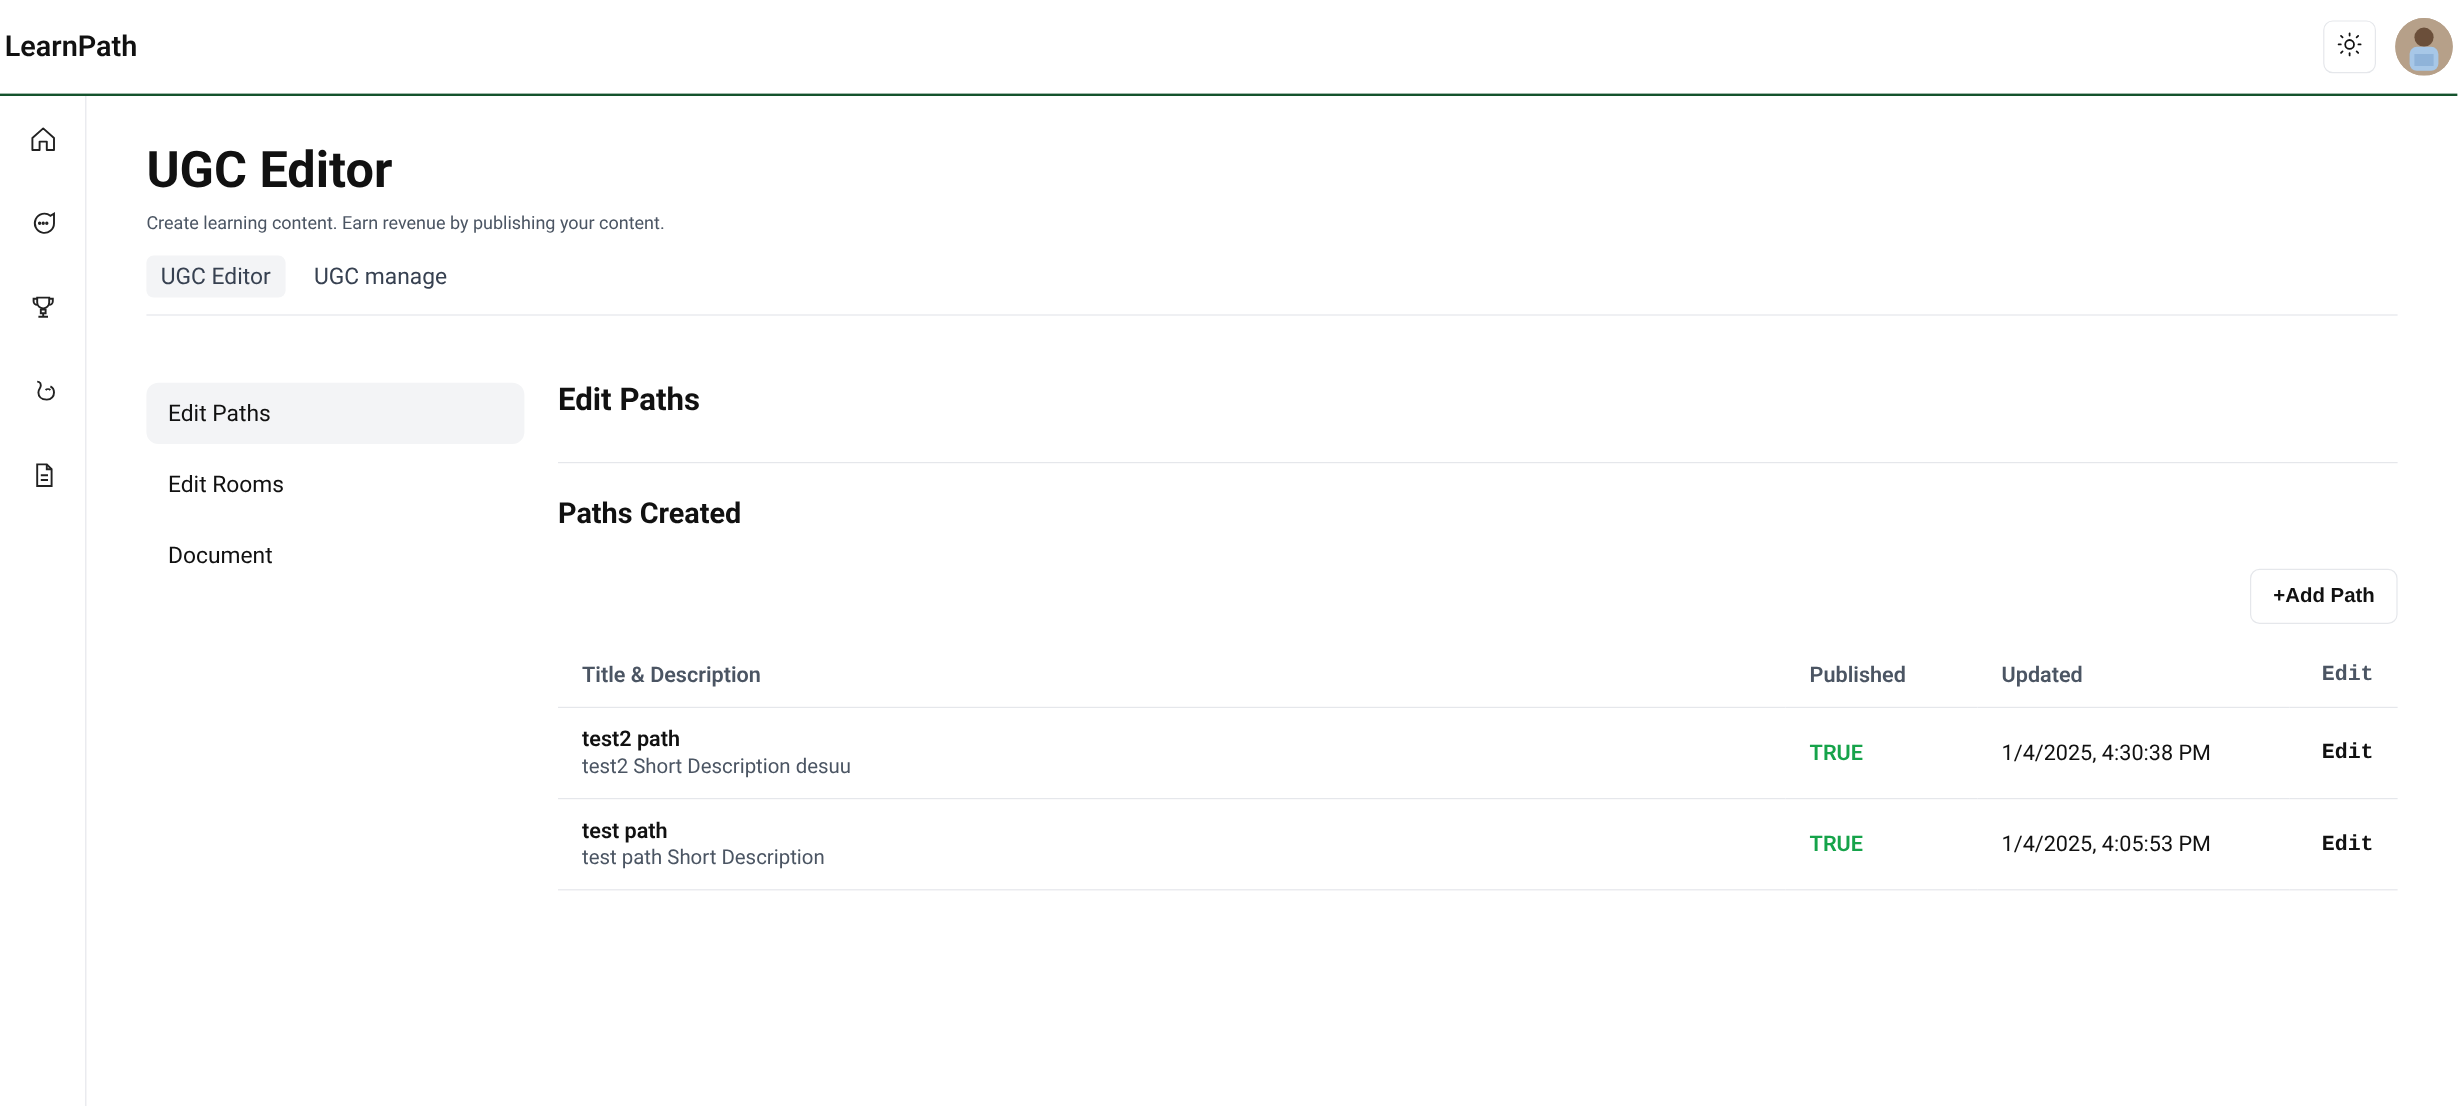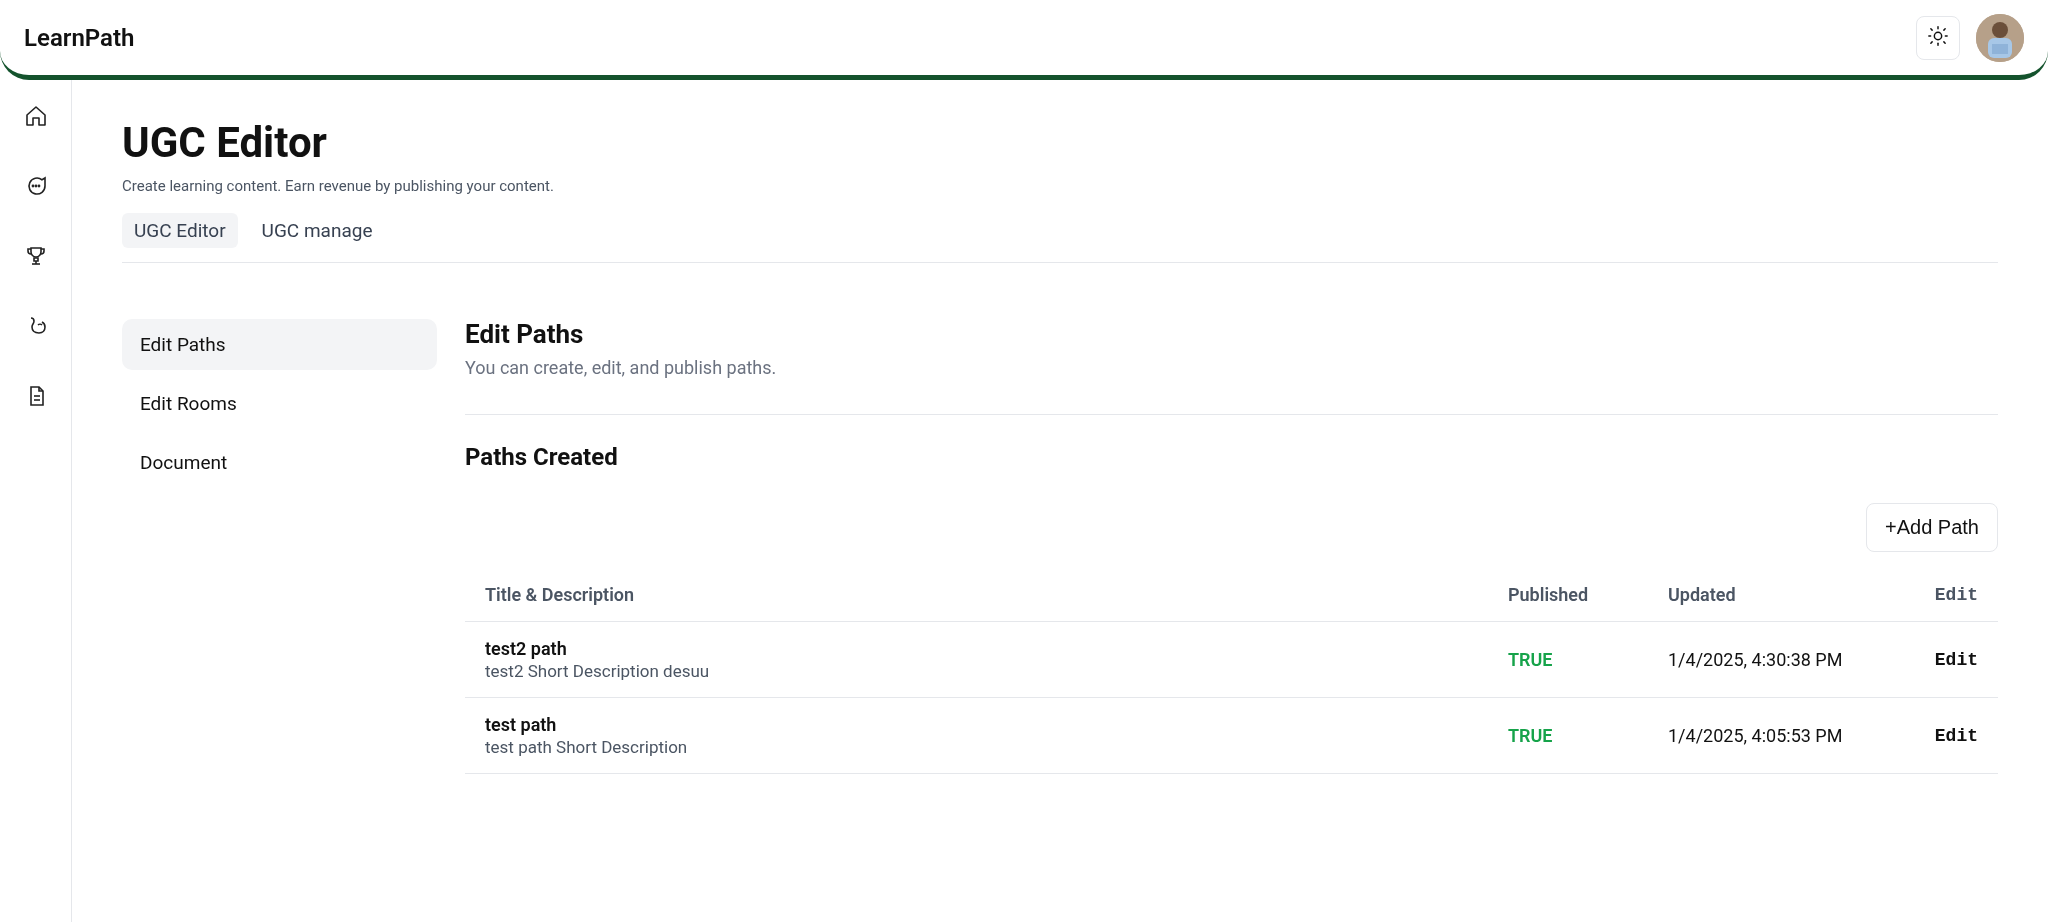--- a/index.html
+++ b/index.html
@@ -7,26 +7,25 @@
     width: 2048px;
     height: 922px;
     font-family: "Segoe UI", -apple-system, BlinkMacSystemFont, Roboto, "Helvetica Neue", Arial, sans-serif;
     background: #ffffff;
     color: #111;
   }
 
   
   .topbar {
     height: 80px;
-    border-bottom: 5px solid #14532d;
+    border-bottom: 2px solid #14532d;
     display: flex;
     align-items: center;
     justify-content: space-between;
-    padding: 0 24px;
-    border-radius: 29px;
+    padding: 0 4px;
   }
   .brand {
     font-size: 24px;
     font-weight: 600;
     color: #111;
   }
   .topbar-right {
     display: flex;
     align-items: center;
     gap: 16px;
@@ -168,22 +167,22 @@
   }
   .toolbar {
     display: flex;
     justify-content: flex-end;
     margin-bottom: 16px;
   }
   .add-btn {
     border: 1px solid #e5e7eb;
     border-radius: 8px;
     padding: 12px 18px;
-    font-size: 20px;
-    font-weight: 400;
+    font-size: 17px;
+    font-weight: 700;
     color: #111;
     background: #fff;
     cursor: pointer;
   }
 
   
   table.paths {
     width: 100%;
     border-collapse: collapse;
   }
@@ -306,21 +305,20 @@
     <div class="content-row">
 
       <div class="side-nav">
         <div class="side-item active">Edit Paths</div>
         <div class="side-item">Edit Rooms</div>
         <div class="side-item">Document</div>
       </div>
 
       <div class="panel">
         <div class="section-h">Edit Paths</div>
-        <div class="section-d">You can create, edit, and publish paths.</div>
 
         <hr class="hr">
 
         <div class="subsection-h">Paths Created</div>
 
         <div class="toolbar">
           <button class="add-btn">+Add Path</button>
         </div>
 
         <table class="paths">

